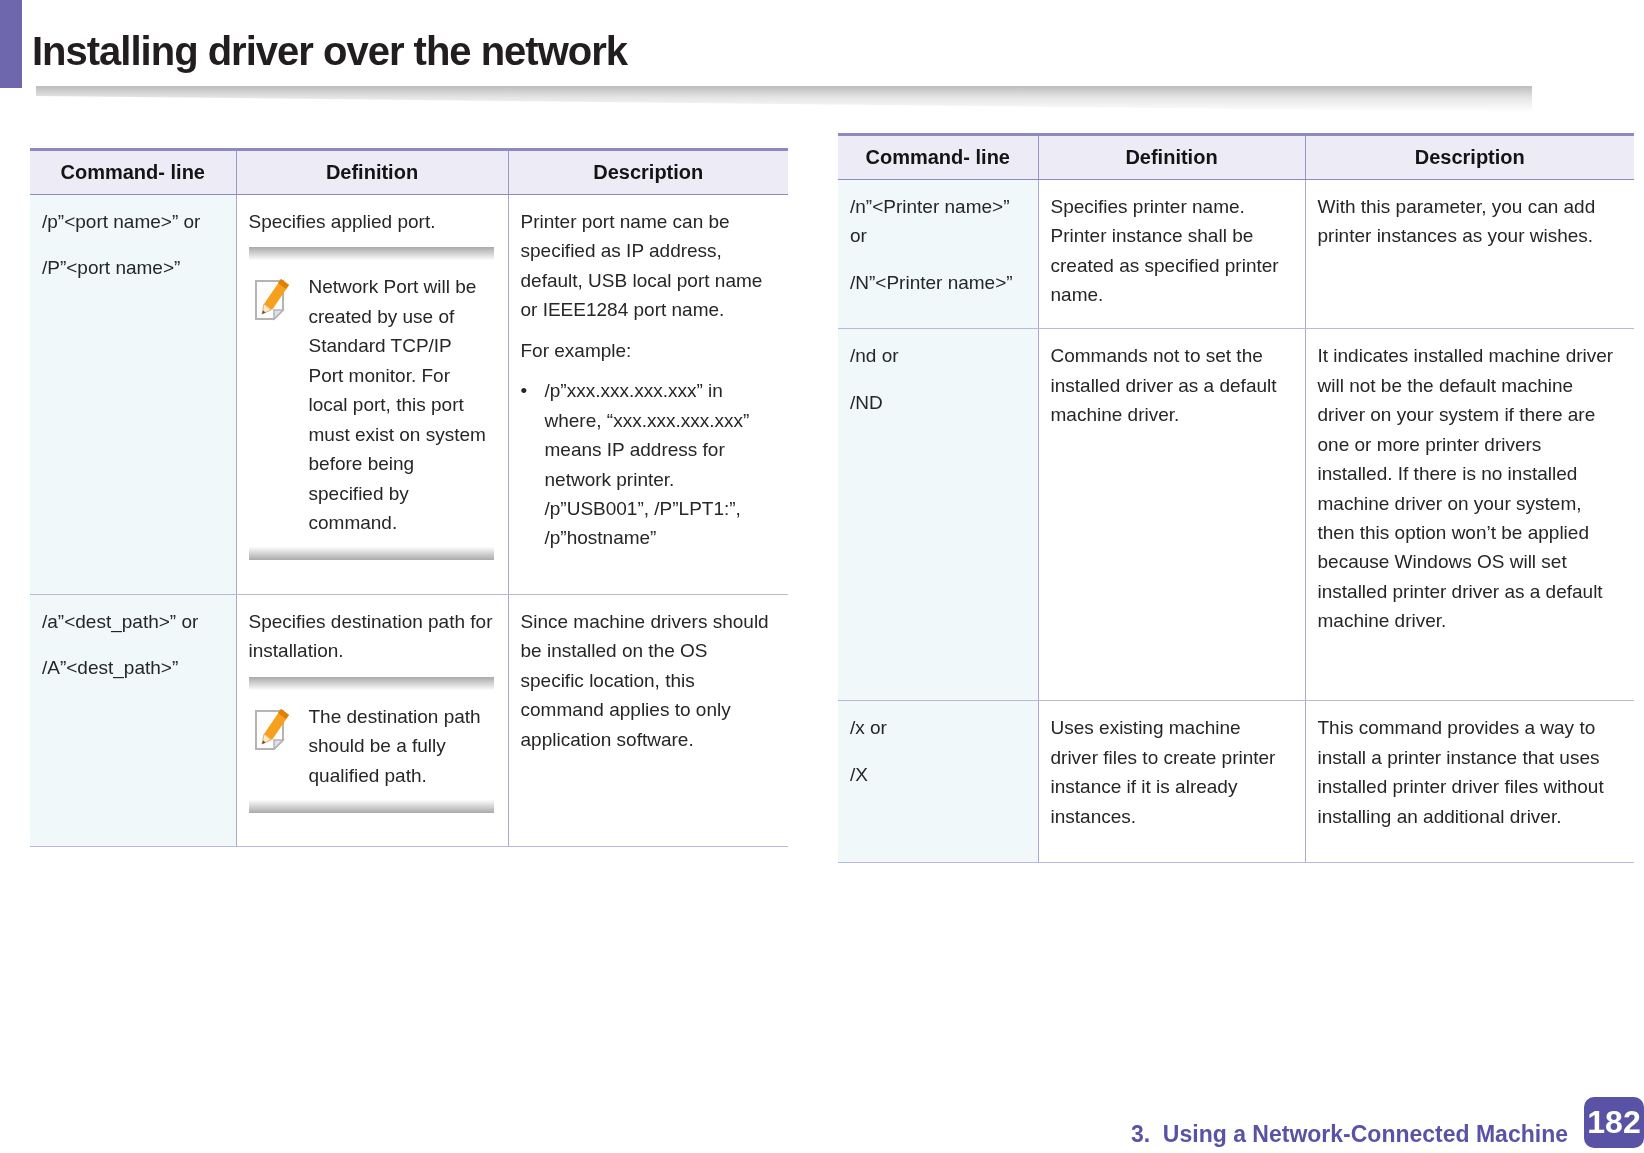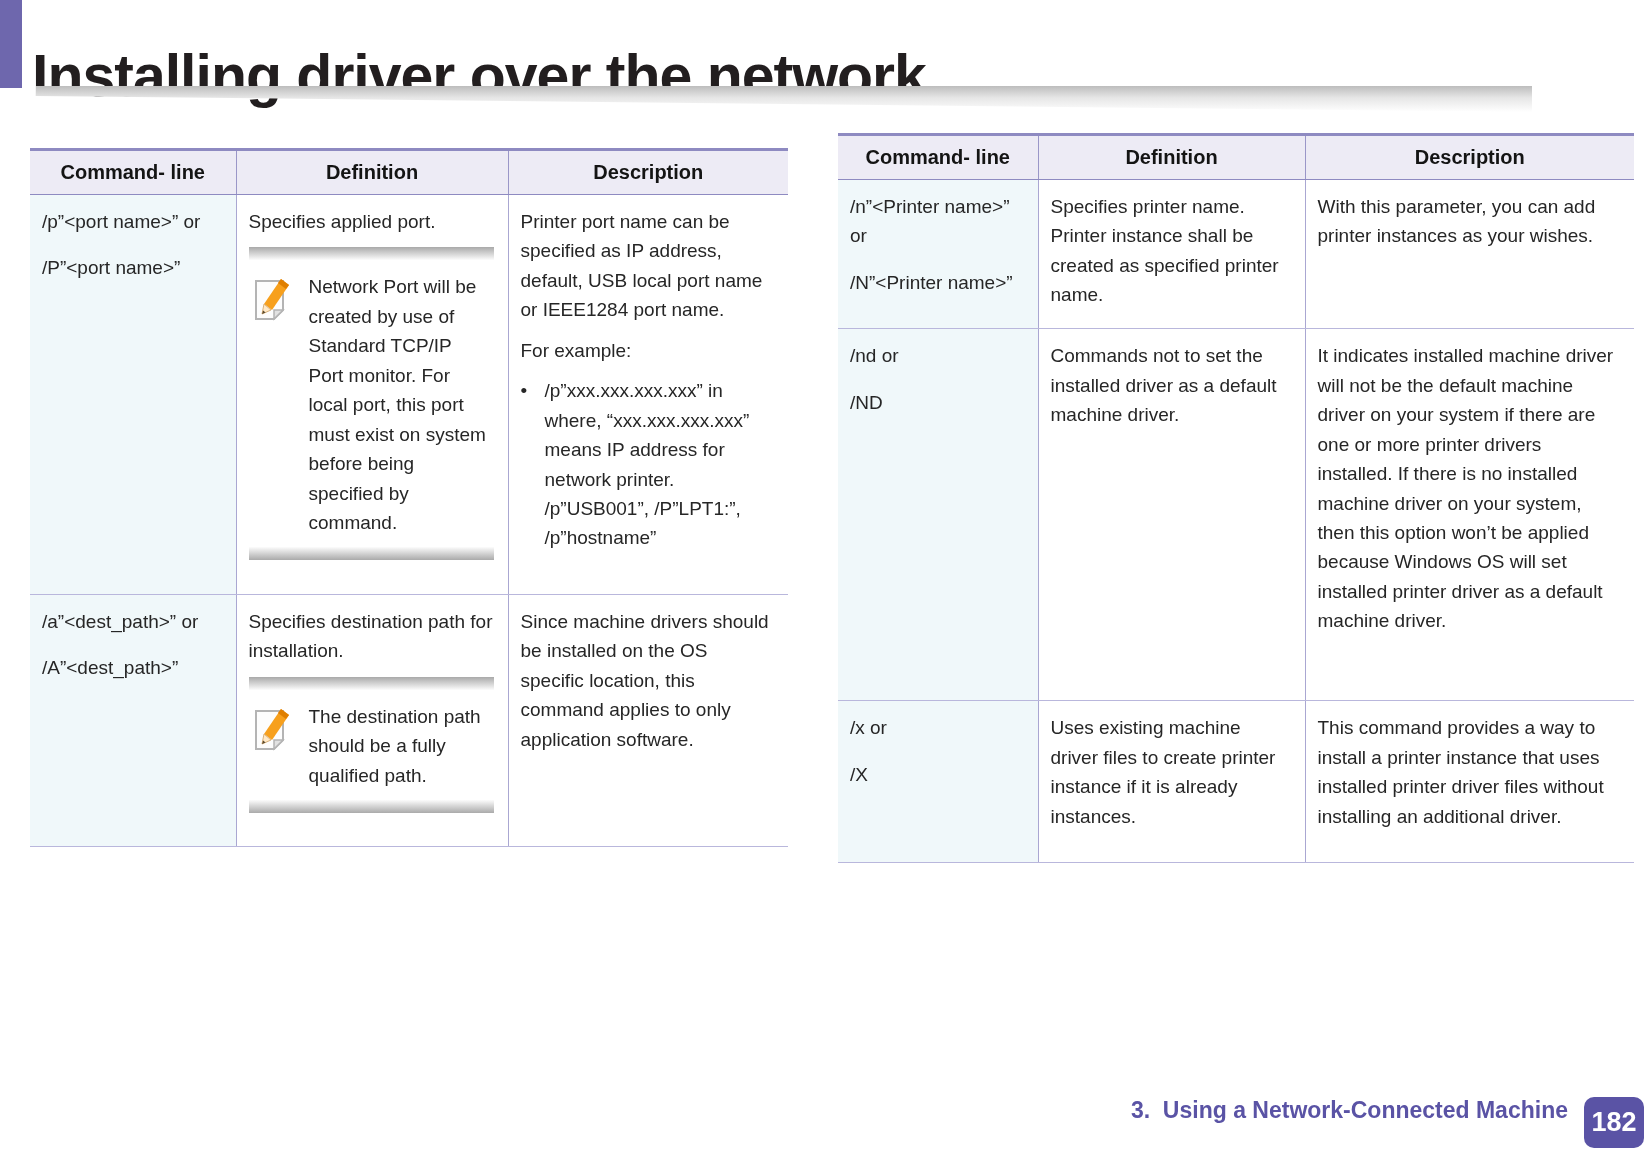--- a/index.html
+++ b/index.html
@@ -13,21 +13,21 @@
   }
 
   
   .corner-bar {
     position:absolute; left:0; top:0;
     width:22px; height:88px;
     background:#6e67ad;
   }
   .page-title {
     position:absolute; left:32px; top:2px;
-    font-size:59px; font-weight:bold;
+    font-size:40px; font-weight:bold;
     letter-spacing:-1px; color:#221e1f;
     white-space:nowrap;
   }
   .title-stripe {
     position:absolute; left:36px; top:86px;
     width:1496px; height:26px;
     background:linear-gradient(to bottom, #bdbdbd 0%, #e6e6e6 45%, #ffffff 100%);
     clip-path:polygon(0 0, 100% 0, 100% 100%, 0 38%);
   }
 
@@ -75,30 +75,30 @@
   .note-text { flex:1; }
 
   
   .bullet { display:flex; margin-top:2px; }
   .bullet .dot { flex:0 0 24px; }
   .bullet .btext { flex:1; }
 
   
   .footer {
     position:absolute; right:0; bottom:5px;
-    display:flex; align-items:flex-start; gap:16px;
+    display:flex; align-items:flex-end; gap:16px;
   }
   .footer-text {
     color:#5a53a5; font-weight:bold; font-size:23px;
     white-space:pre;
   }
   .page-badge {
     width:60px; height:51px;
     background:#5a53a5; border-radius:10px;
-    color:#ffffff; font-size:27px; font-weight:bold;
+    color:#ffffff; font-size:32px; font-weight:bold;
     display:flex; align-items:center; justify-content:center;
   }
 </style>
 </head>
 <body>
 
 <div class="corner-bar"></div>
 <h1 class="page-title">Installing driver over the network</h1>
 <div class="title-stripe"></div>
 

